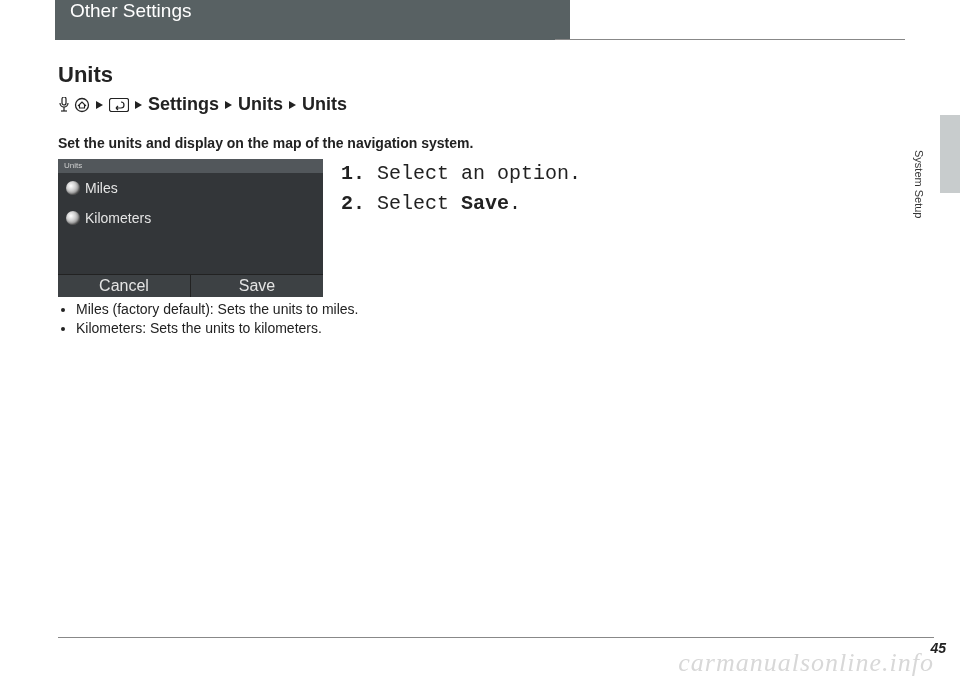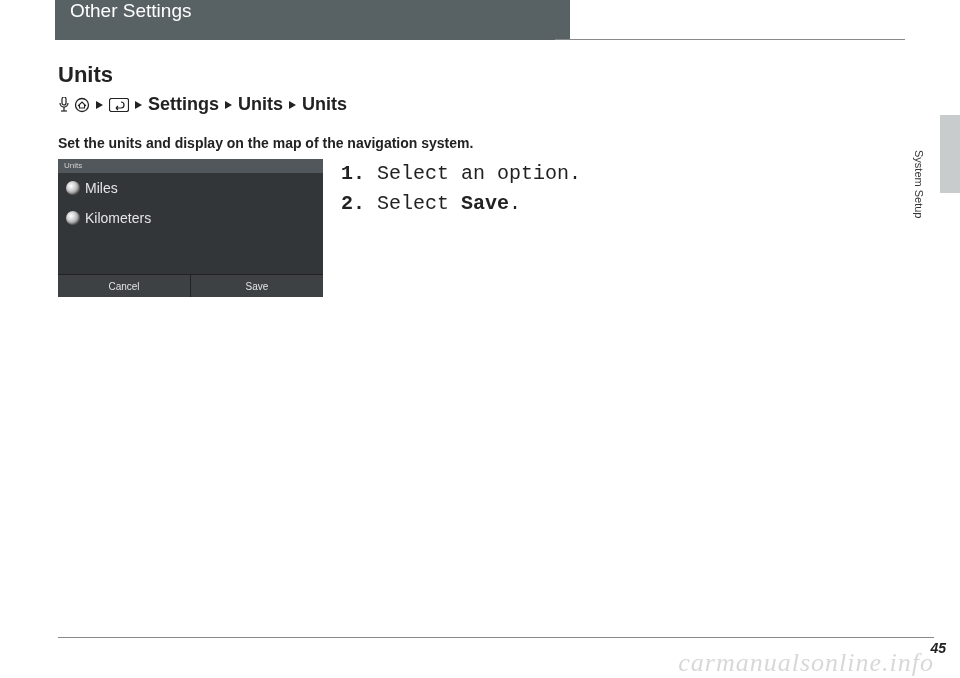--- a/index.html
+++ b/index.html
@@ -97,21 +97,21 @@
     bottom: 0;
     left: 0; right: 0;
     height: 22px;
     display: flex;
     border-top: 1px solid #222;
   }
   .screenshot .sc-btn {
     flex: 1;
     background: #3d4144;
     color: #e4e4e4;
-    font-size: 10px;
+    font-size: 16px;
     display: flex;
     align-items: center;
     justify-content: center;
     border-left: 1px solid #222;
   }
   .screenshot .sc-btn:first-child { border-left: none; }
   .steps { font-size: 20px; line-height: 1.5; font-family: Liberation Mono, monospace; }
   .steps .sb { font-weight: bold; }
   .opts-intro { margin-top: 10px; }
   ul.opts { margin: 4px 0 0 0; padding-left: 18px; }
@@ -228,20 +228,28 @@
         <span class="sb">1.</span>
         <span>Select an option.</span>
       </div>
       <div>
         <span class="sb">2.</span>
         <span>Select </span><span class="sb">Save</span><span>.</span>
       </div>
     </div>
   </div>
 
+  <ul class="opts">
+    <li>
+      <span class="sb">Miles</span><span> (factory default): Sets the units to miles.</span>
+    </li>
+    <li>
+      <span class="sb">Kilometers</span><span>: Sets the units to kilometers.</span>
+    </li>
+  </ul>
 </div>
 
 <div class="right-tab"></div>
 <div class="side-section-label">System Setup</div>
 
 <div class="page-num-line"></div>
 <div class="page-num">45</div>
 <div class="watermark">carmanualsonline.info</div>
 
 </body></html>

